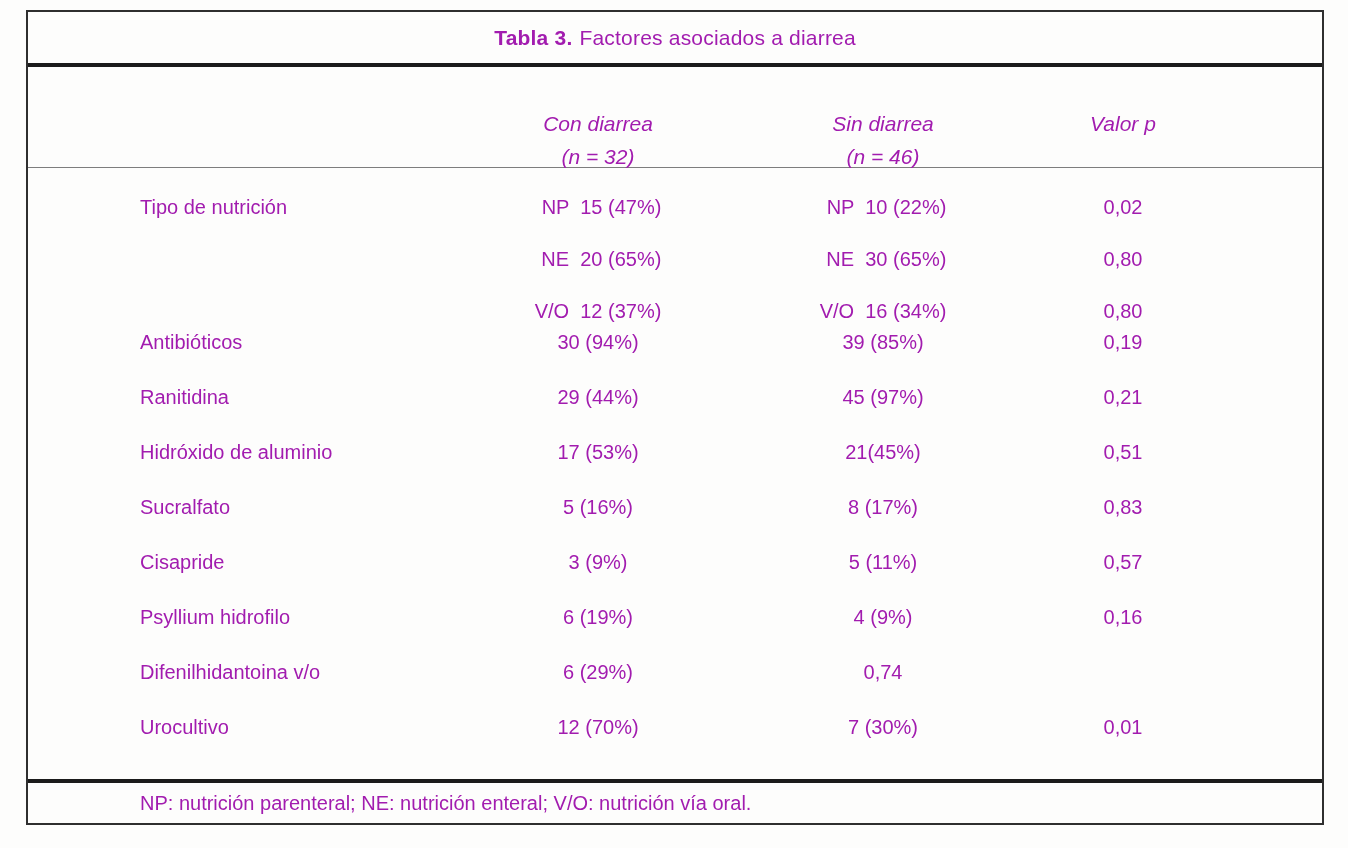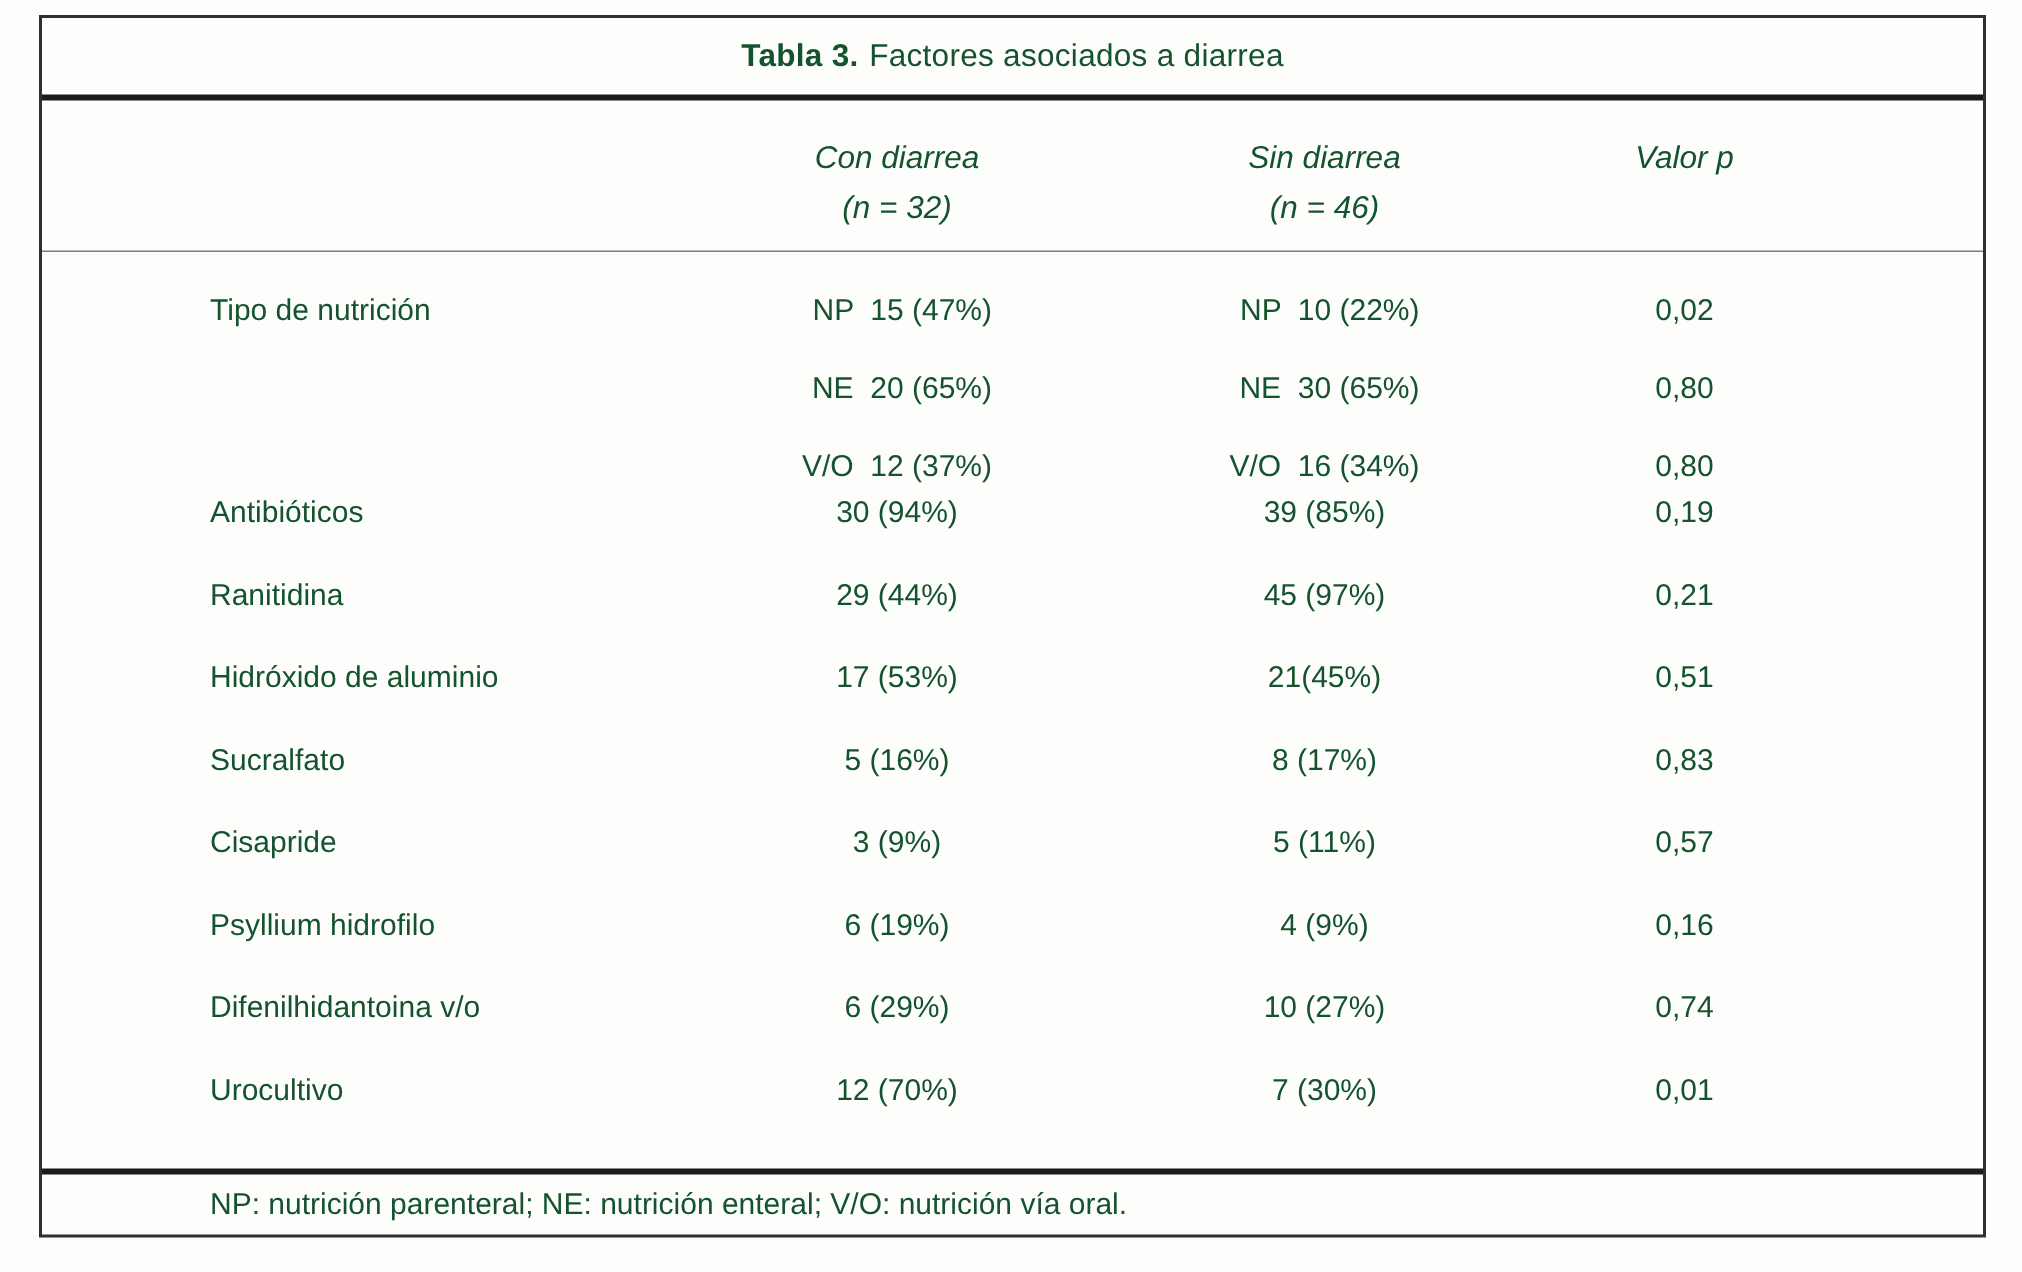--- a/index.html
+++ b/index.html
@@ -2,21 +2,21 @@
 <html><head>
 <meta charset="utf-8">
 <style>
   html, body { margin: 0; padding: 0; background: #ffffff; }
   .page {
     position: relative;
     width: 1348px;
     height: 848px;
     background: #fdfdfc;
     font-family: "Liberation Sans", sans-serif;
-    color: #14532d;
+    color: #a21caf;
     overflow: hidden;
   }
   .table-box {
     position: absolute;
     left: 26px;
     top: 10px;
     width: 1298px;
     height: 815px;
     border: 2px solid #2f2f2f;
     box-sizing: border-box;
@@ -37,21 +37,21 @@
   }
   .title-row .title-prefix { font-weight: bold; }
   .title-row .title-text { margin-left: 7px; }
 
   .header-row {
     flex: 0 0 auto;
     height: 101px;
     border-bottom: 1px solid #7d7d7d;
     display: grid;
     grid-template-columns: 430px 280px 290px 190px;
-    padding-top: 22px;
+    padding-top: 40px;
     box-sizing: border-box;
     font-style: italic;
     font-size: 21px;
   }
   .header-cell { text-align: center; line-height: 33px; }
   .header-cell span { display: block; white-space: pre; }
 
   .table-body {
     flex: 1 1 auto;
     padding-top: 22px;
@@ -214,23 +214,20 @@
               <span class="cell-line">0,16</span>
             </span></div>
   </div>
 
   <div class="row">
     <div class="factor-cell">Difenilhidantoina v/o</div>
     <div class="value-cell"><span class="stack">
               <span class="cell-line">6 (29%)</span>
             </span></div>
     <div class="value-cell"><span class="stack">
-              <span class="cell-line">10 (27%)</span>
-            </span></div>
-    <div class="value-cell"><span class="stack">
               <span class="cell-line">0,74</span>
             </span></div>
   </div>
 
   <div class="row">
     <div class="factor-cell">Urocultivo</div>
     <div class="value-cell"><span class="stack">
               <span class="cell-line">12 (70%)</span>
             </span></div>
     <div class="value-cell"><span class="stack">

